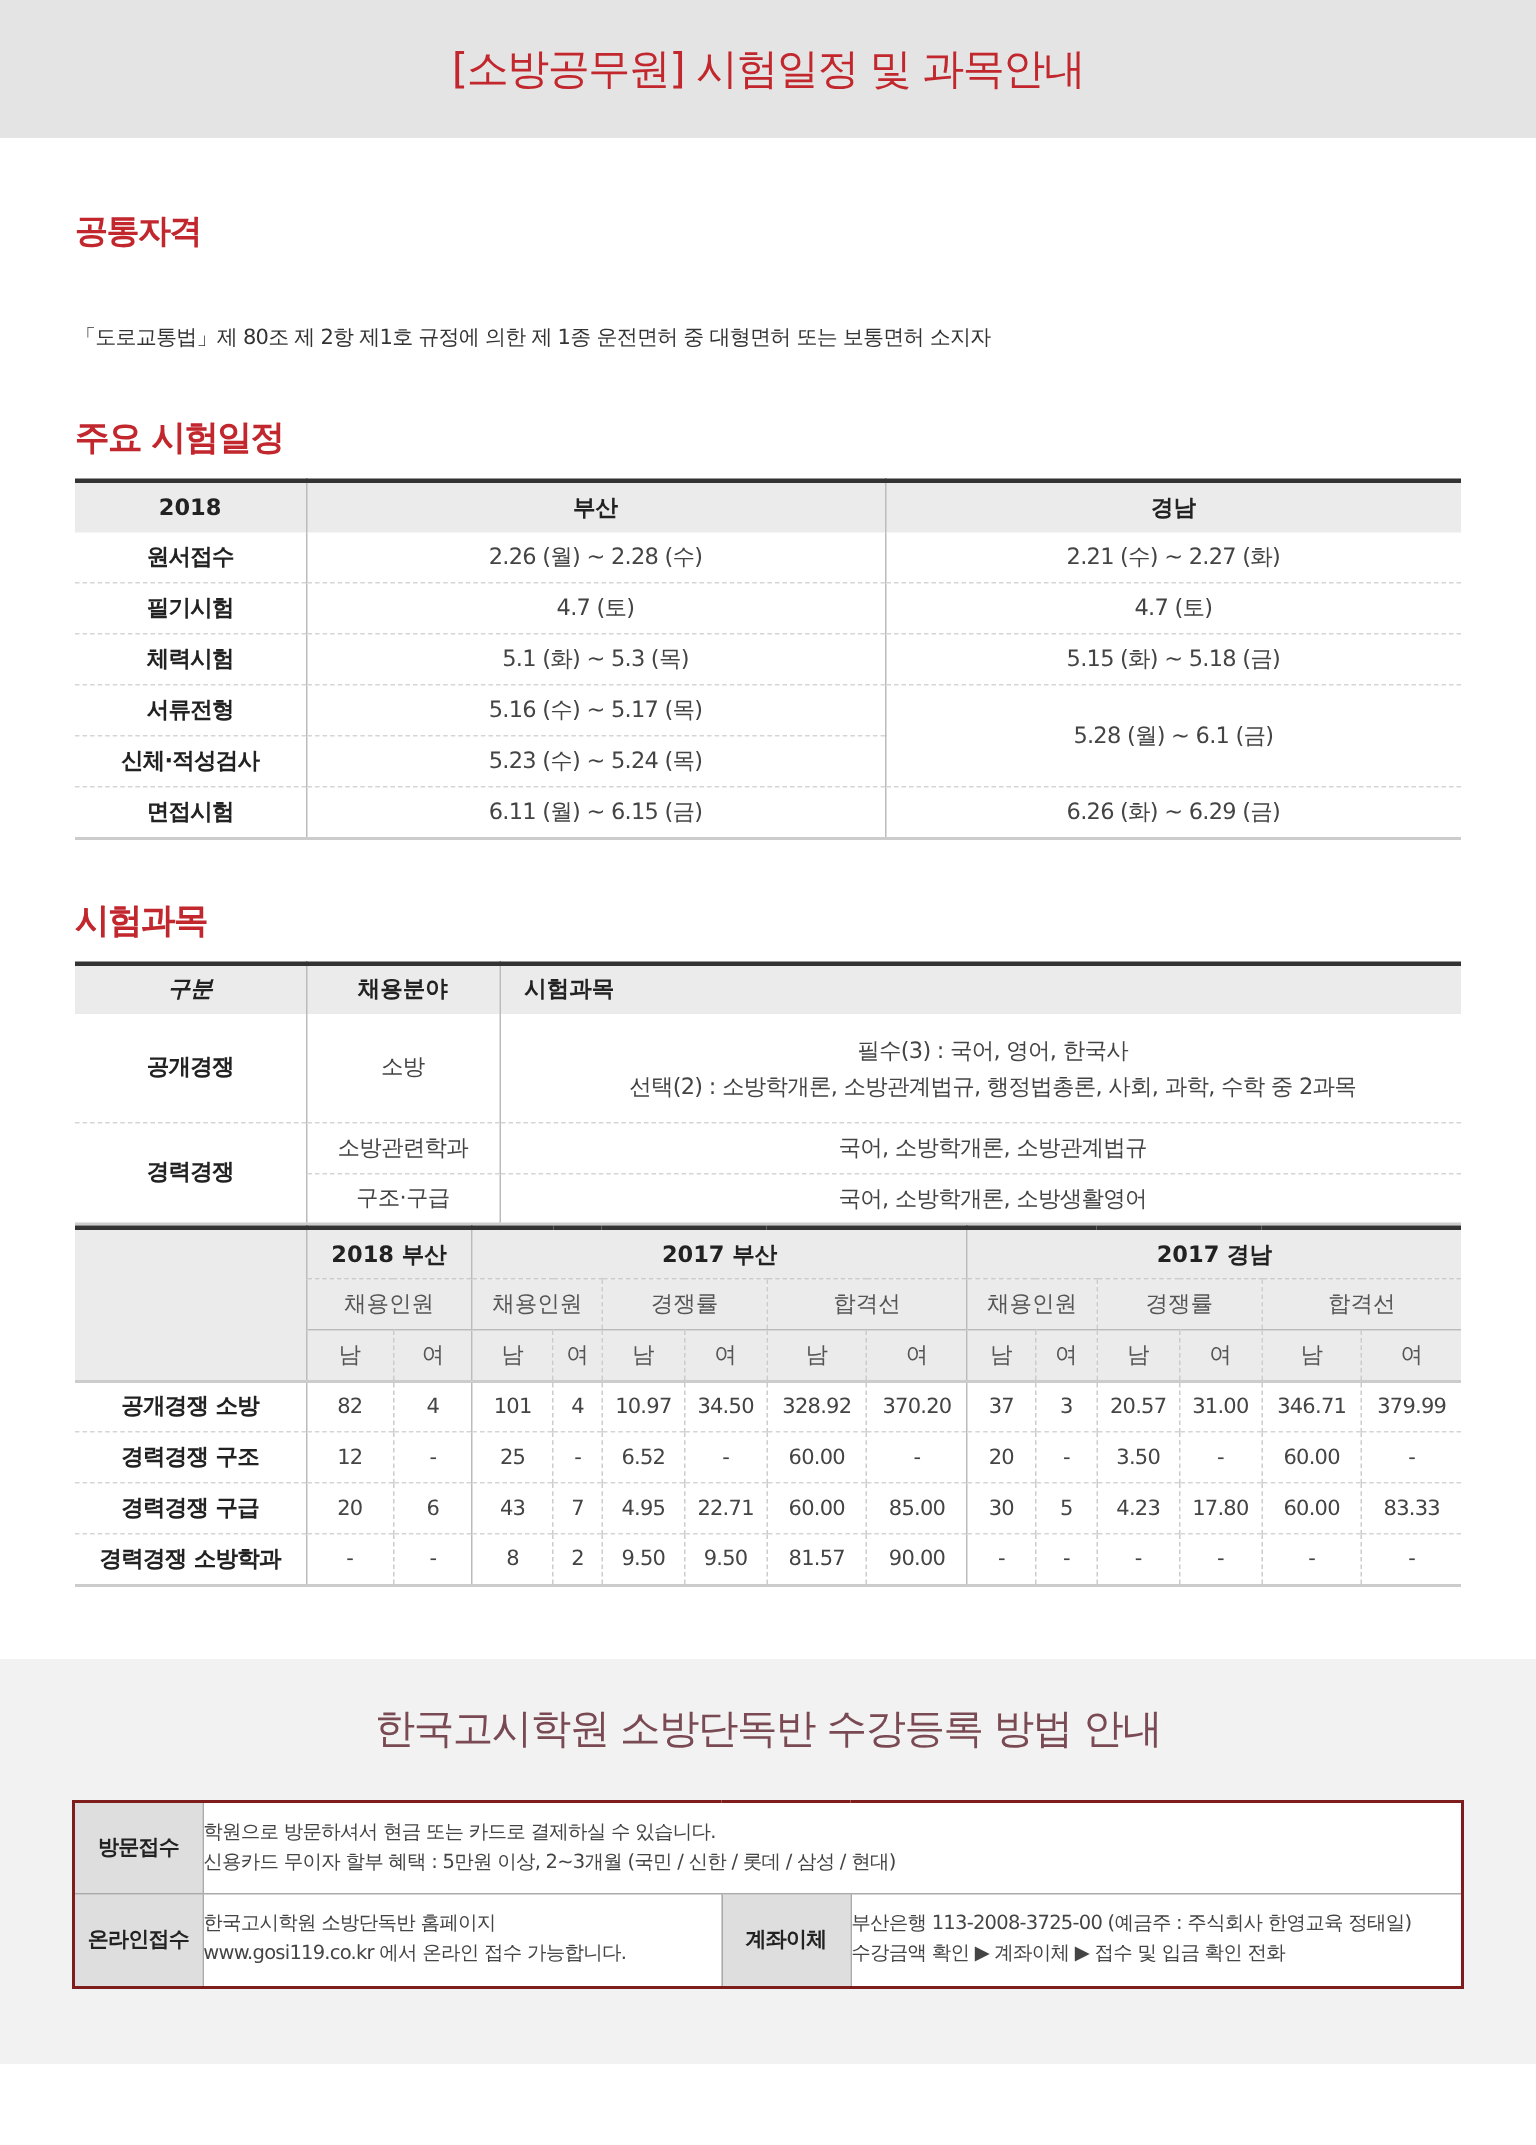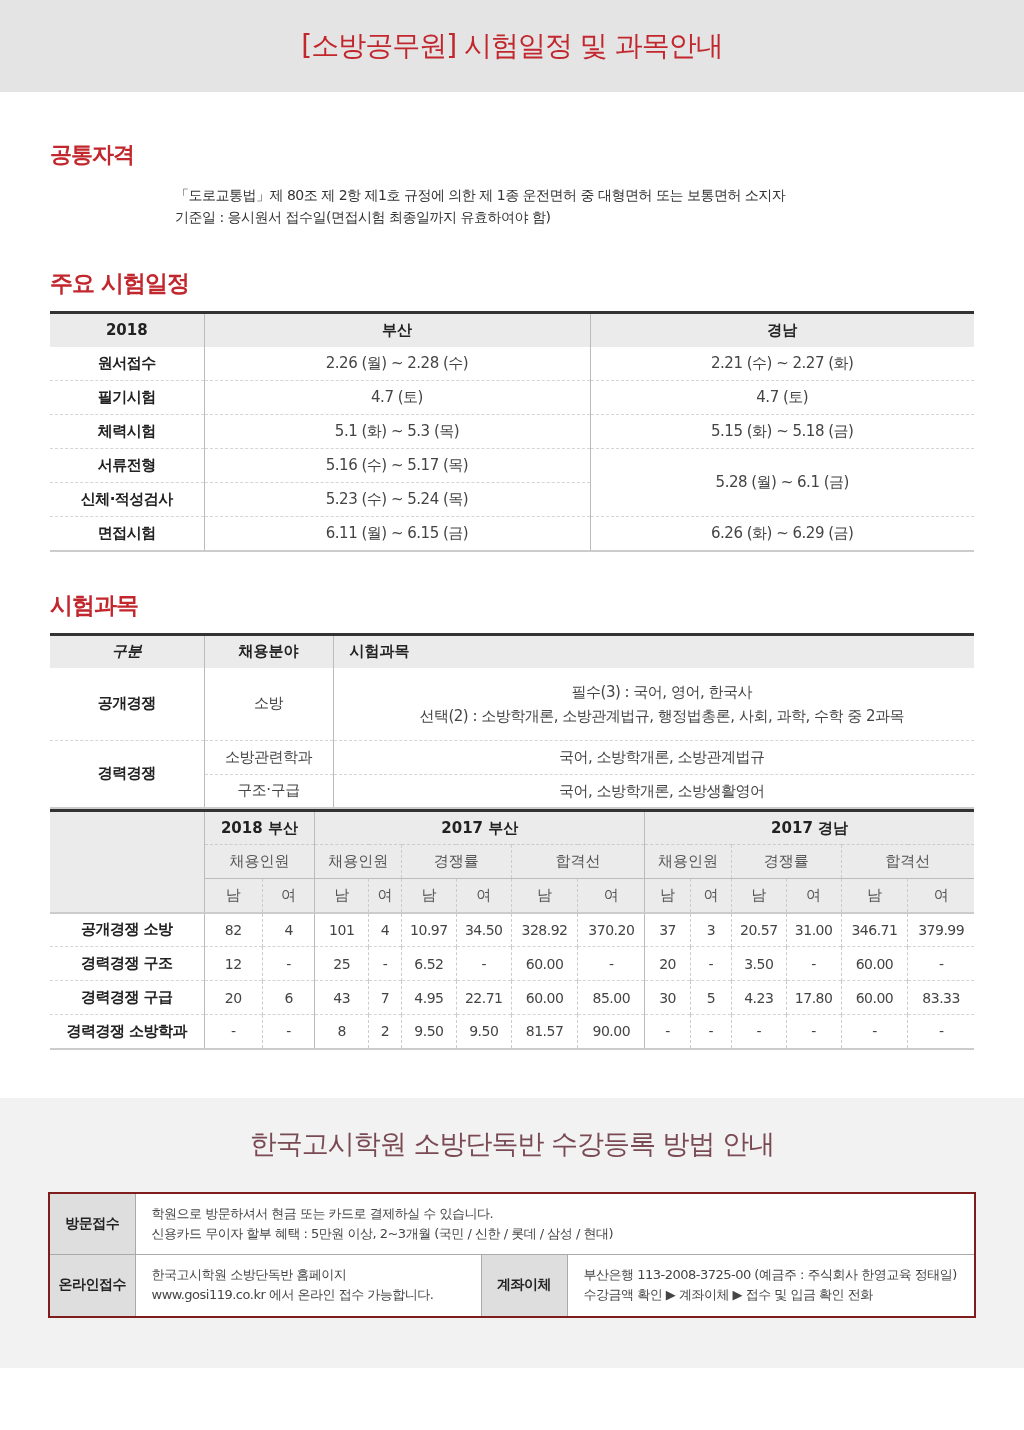--- a/index.html
+++ b/index.html
@@ -9,21 +9,21 @@
   .top-banner {
     height: 92px; background: #e5e4e5;
     display: flex; align-items: center; justify-content: center;
   }
   .top-banner h1 {
     font-weight: normal; font-size: 28px; color: #c1272d; letter-spacing: -1px;
   }
 
   .content { padding: 0 50px 0 50px; }
 
-  .common { display: flex; align-items: flex-start; margin-top: 48px; }
+  .common { display: flex; align-items: flex-start; margin-top: 48px; flex-direction: column; }
   .common .label { color: #c1272d; font-weight: bold; font-size: 22px; width: 125px; letter-spacing: -1px; line-height: 30px; }
   .common .text { font-size: 14px; color: #333; line-height: 22px; letter-spacing: -0.5px; padding-top: 0px; margin-top: 44px; }
 
   .section-title {
     color: #c1272d; font-weight: bold; font-size: 23px; letter-spacing: -1px;
     margin-top: 40px; margin-bottom: 12px;
   }
 
   table { width: 100%; border-collapse: collapse; font-size: 15px; }
   table.t { border-top: 3px solid #333; border-bottom: 2px solid #ccc; }
@@ -58,37 +58,36 @@
   .bottom {
     margin-top: 48px; background: #f2f2f2; padding: 28px 48px 50px 48px;
   }
   .bottom h2 {
     text-align: center; font-weight: normal; font-size: 27px; color: #7a4a54; letter-spacing: -1px;
     margin-bottom: 30px;
   }
   table.reg { border: 2px solid #7f1d1d; background: #fff; font-size: 13px; }
   table.reg td { border: 1px solid #aaa; height: 62px; color: #444; letter-spacing: -0.5px; }
   table.reg td.lbl { background: #dedede; font-weight: bold; color: #222; text-align: center; width: 86px; font-size: 14px; }
-  table.reg td.val { padding: 0 16px; line-height: 20px; border-radius: 27px; }
+  table.reg td.val { padding: 0 0; line-height: 20px; border-radius: 27px; }
   table.reg td.lbl2 { width: 86px; }
 </style>
 </head>
 <body>
 
 <div class="top-banner">
   <h1>[소방공무원] 시험일정 및 과목안내</h1>
 </div>
 
 <div class="content">
 
   <div class="common">
     <div class="label">공통자격</div>
     <div class="text">
       <div>「도로교통법」제 80조 제 2항 제1호 규정에 의한 제 1종 운전면허 중 대형면허 또는 보통면허 소지자</div>
-      <div>기준일 : 응시원서 접수일(면접시험 최종일까지 유효하여야 함)</div>
     </div>
   </div>
 
   <div class="section-title" style="">주요 시험일정</div>
   <table class="t" id="schedule">
     <thead>
       <tr>
         <th>2018</th>
         <th class="vline">부산</th>
         <th class="vline">경남</th>

